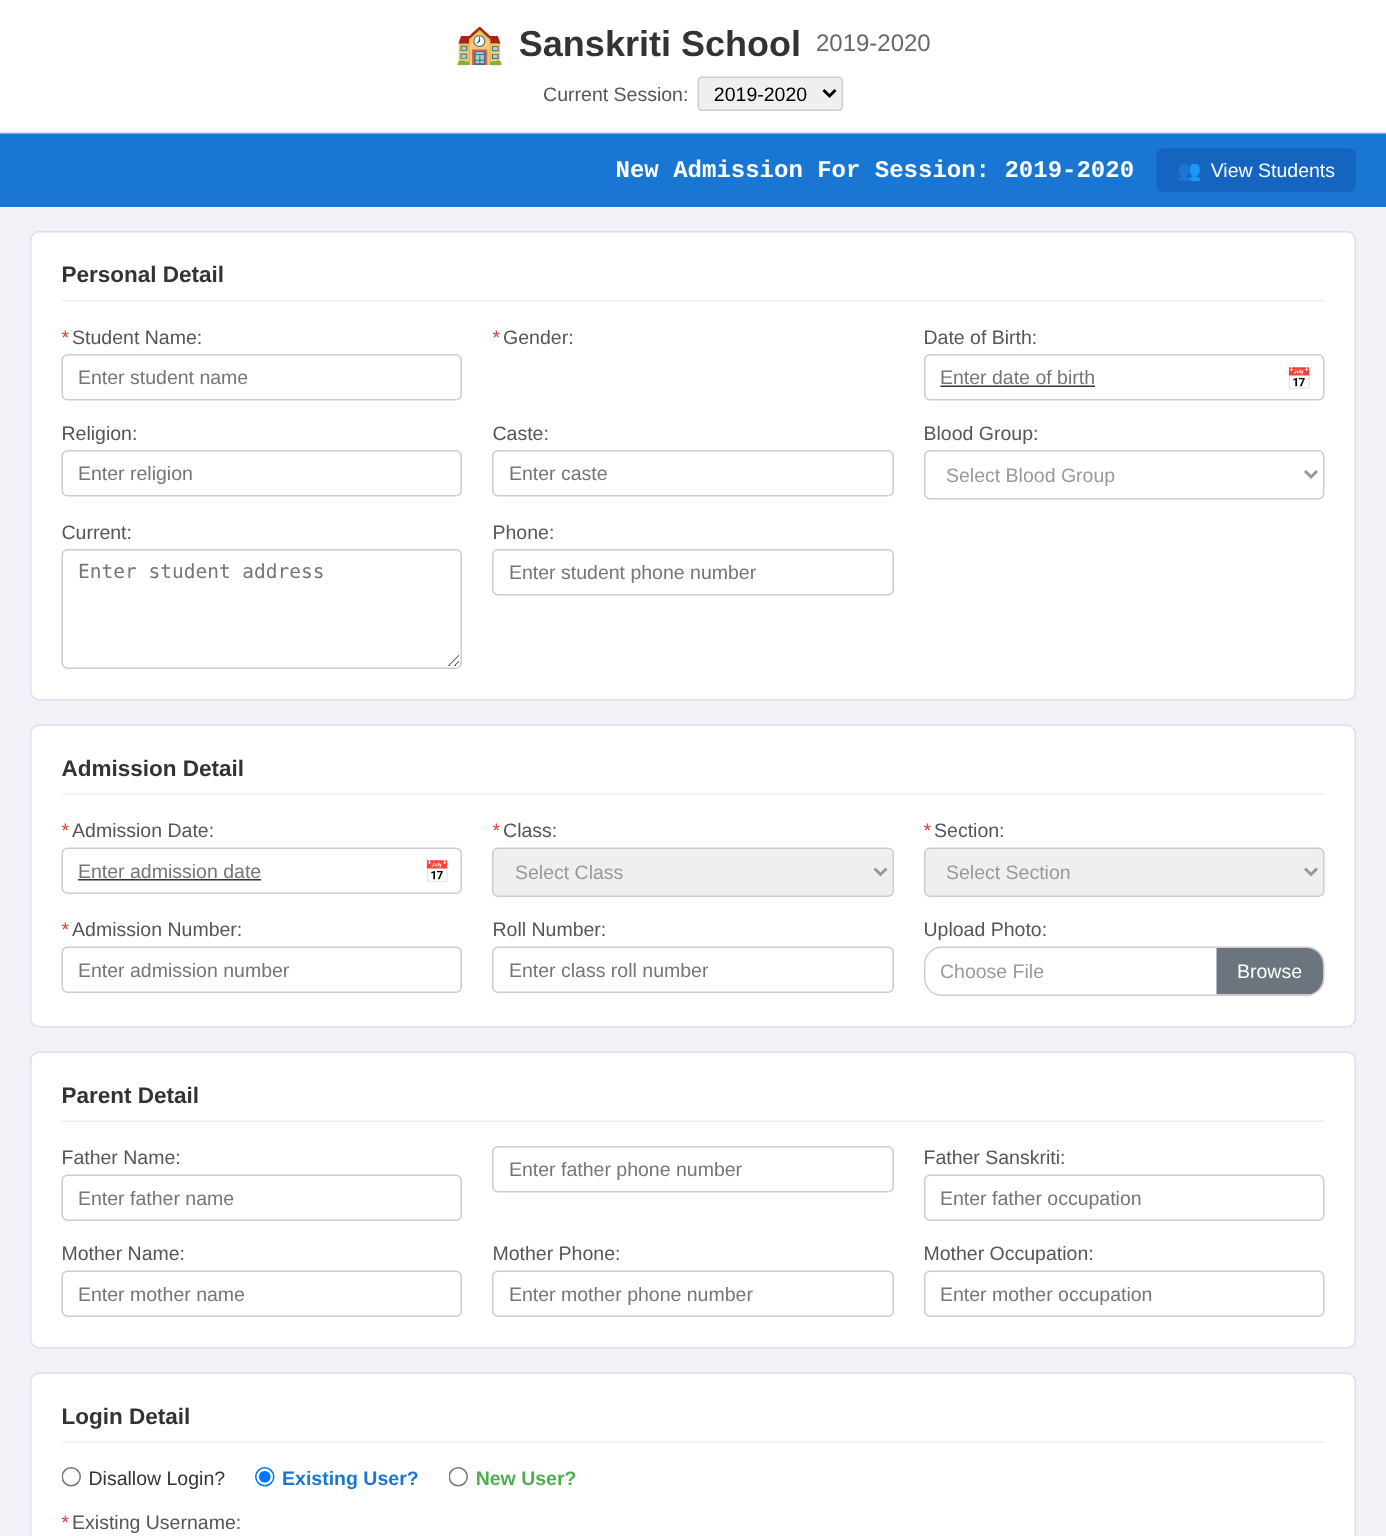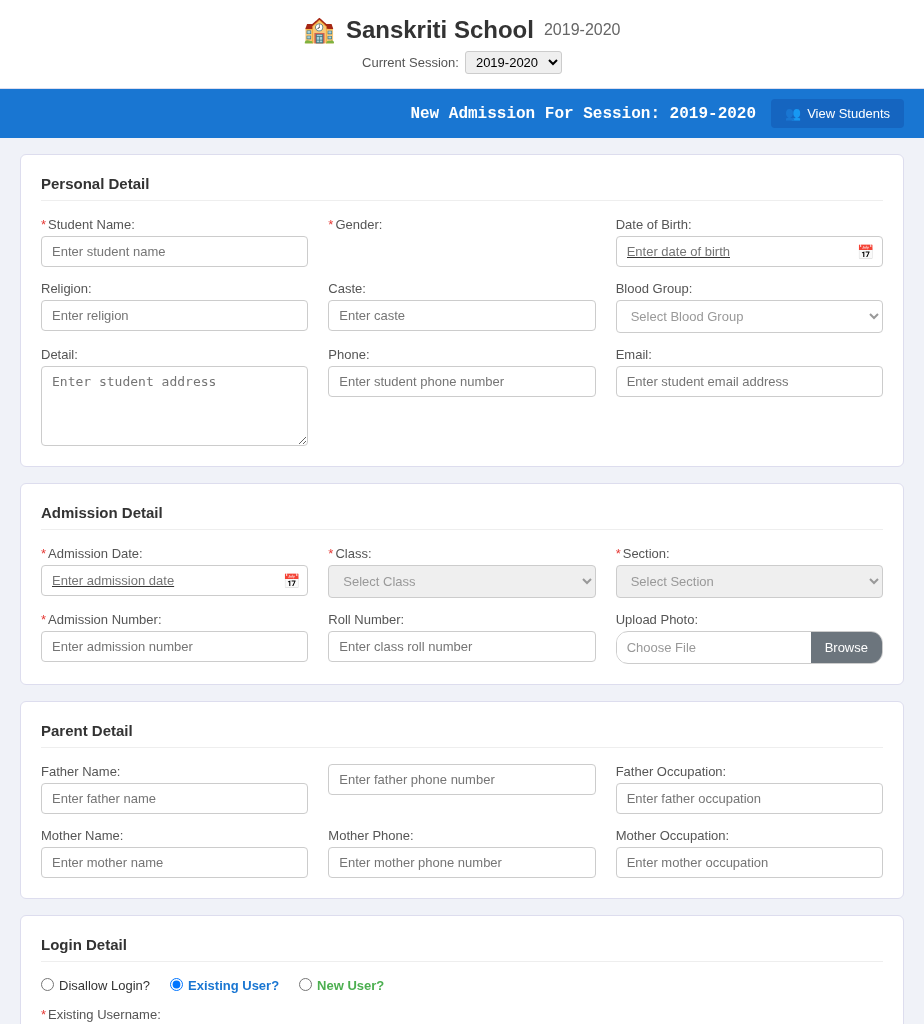--- a/index.html
+++ b/index.html
@@ -283,33 +283,29 @@
       <div class="form-group">
         <label class="form-label">Blood Group:</label>
         <select class="blood-group-select form-control">
           <option value="">Select Blood Group</option>
           <option>A+</option><option>A-</option><option>B+</option><option>B-</option>
           <option>O+</option><option>O-</option><option>AB+</option><option>AB-</option>
         </select>
       </div>
 
       <div class="form-group">
-        <label class="form-label">Detail:</label>
+        <label class="form-label">Current:</label>
         <textarea class="form-control" placeholder="Enter student address" style=""></textarea>
       </div>
 
       <div class="form-group">
         <label class="form-label">Phone:</label>
         <input class="form-control" type="text" placeholder="Enter student phone number" style="">
       </div>
 
-      <div class="form-group">
-        <label class="form-label">Email:</label>
-        <input class="form-control" type="text" placeholder="Enter student email address" style="">
-      </div>
     </div>
   </div>
 
   <div class="section-card">
     <div class="section-title">Admission Detail</div>
 
     <div class="admission-grid">
 
       <div class="form-group">
         <label class="form-label">
@@ -369,21 +365,21 @@
       <div class="form-group">
         <label class="form-label">Father Name:</label>
         <input class="form-control" type="text" placeholder="Enter father name" style="">
       </div>
 
       <div class="form-group">
         <input class="form-control" type="text" placeholder="Enter father phone number" style="">
       </div>
 
       <div class="form-group">
-        <label class="form-label">Father Occupation:</label>
+        <label class="form-label">Father Sanskriti:</label>
         <input class="form-control" type="text" placeholder="Enter father occupation" style="">
       </div>
 
       <div class="form-group">
         <label class="form-label">Mother Name:</label>
         <input class="form-control" type="text" placeholder="Enter mother name" style="">
       </div>
 
       <div class="form-group">
         <label class="form-label">Mother Phone:</label>

